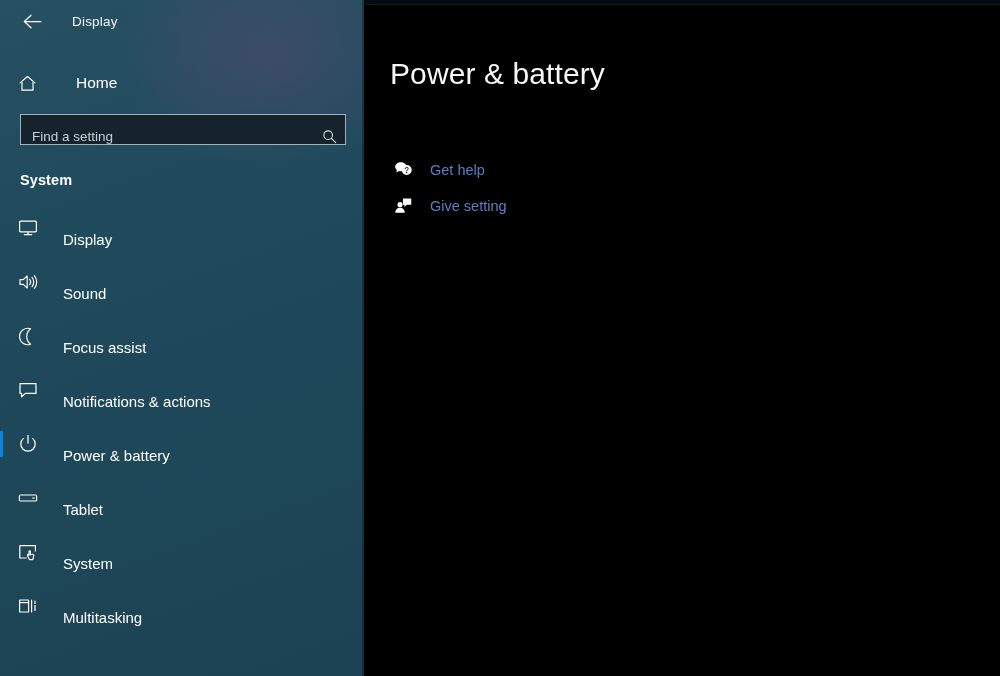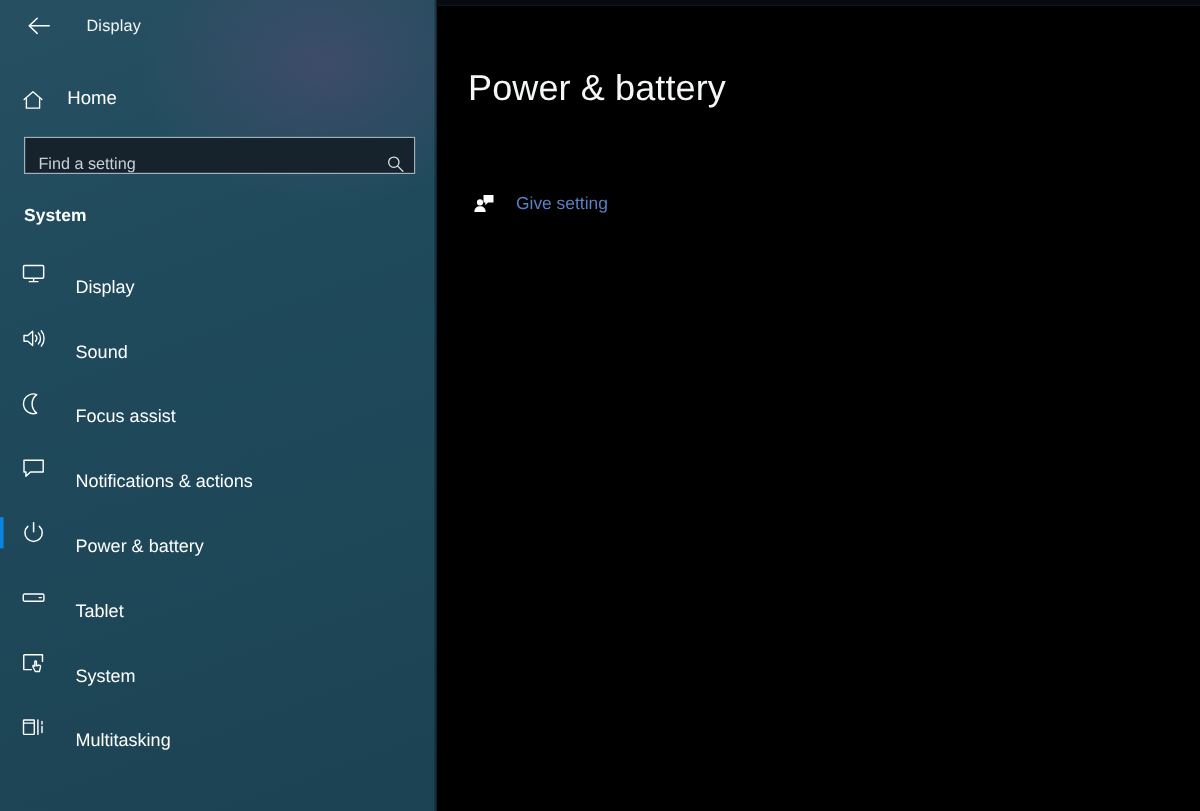--- a/index.html
+++ b/index.html
@@ -92,21 +92,21 @@
   .home-row {
     height: 46px;
     display: flex;
     align-items: center;
     padding-left: 18px;
     margin-top: 18px;
     cursor: pointer;
   }
   .home-row .nav-icon { width: 30px; color: #ffffff; display:flex; align-items:center; }
   .home-row .nav-label {
-    margin-left: 8px;
+    margin-left: 28px;
     font-size: 15.5px;
     color: #ffffff;
   }
 
   
   .search-wrap {
     margin: 8px 18px 0 20px;
     height: 31px;
     background: #16222c;
     border: 1px solid #9fb3bd;
@@ -348,20 +348,31 @@
       </div>
     </div>
   </div>
 
   <div class="content">
     <h1 class="page-title">Power &amp; battery</h1>
     <div class="page-subtitle"></div>
 
     <div class="links">
 
+      <div class="link-row">
+        <span class="link-icon">
+          <svg width="19" height="17" viewBox="0 0 20 18" fill="none">
+            <path d="M7.2 1.4 C3.9 1.4 1.2 3.5 1.2 6.1 C1.2 7.4 1.9 8.6 3 9.4 L2.4 12.1 L5.3 10.5 C5.9 10.7 6.5 10.8 7.2 10.8 C10.5 10.8 13.2 8.7 13.2 6.1 C13.2 3.5 10.5 1.4 7.2 1.4 Z" fill="currentColor"></path>
+            <circle cx="13.4" cy="9.6" r="5.3" fill="currentColor"></circle>
+            <path d="M11.9 8.1 C11.9 7.2 12.6 6.7 13.4 6.7 C14.3 6.7 14.9 7.2 14.9 8 C14.9 9.2 13.4 9.2 13.4 10.4" stroke="#000000" stroke-width="1.05" fill="none" stroke-linecap="round"></path>
+            <circle cx="13.4" cy="12.2" r="0.72" fill="#000000"></circle>
+          </svg>
+        </span>
+        <span class="link-text">Get help</span>
+      </div>
 
       <div class="link-row">
         <span class="link-icon">
           <svg width="19" height="17" viewBox="0 0 20 18" fill="none">
             <path d="M9.4 1.6 H18.2 V8.2 H13.4 L11 10.6 V8.2 H9.4 Z" fill="currentColor"></path>
             <circle cx="6.3" cy="8.1" r="2.7" fill="currentColor"></circle>
             <path d="M1.3 16.6 C1.3 13.2 3.5 11.5 6.3 11.5 C9.1 11.5 11.3 13.2 11.3 16.6 Z" fill="currentColor"></path>
           </svg>
         </span>
         <span class="link-text">Give setting</span>

